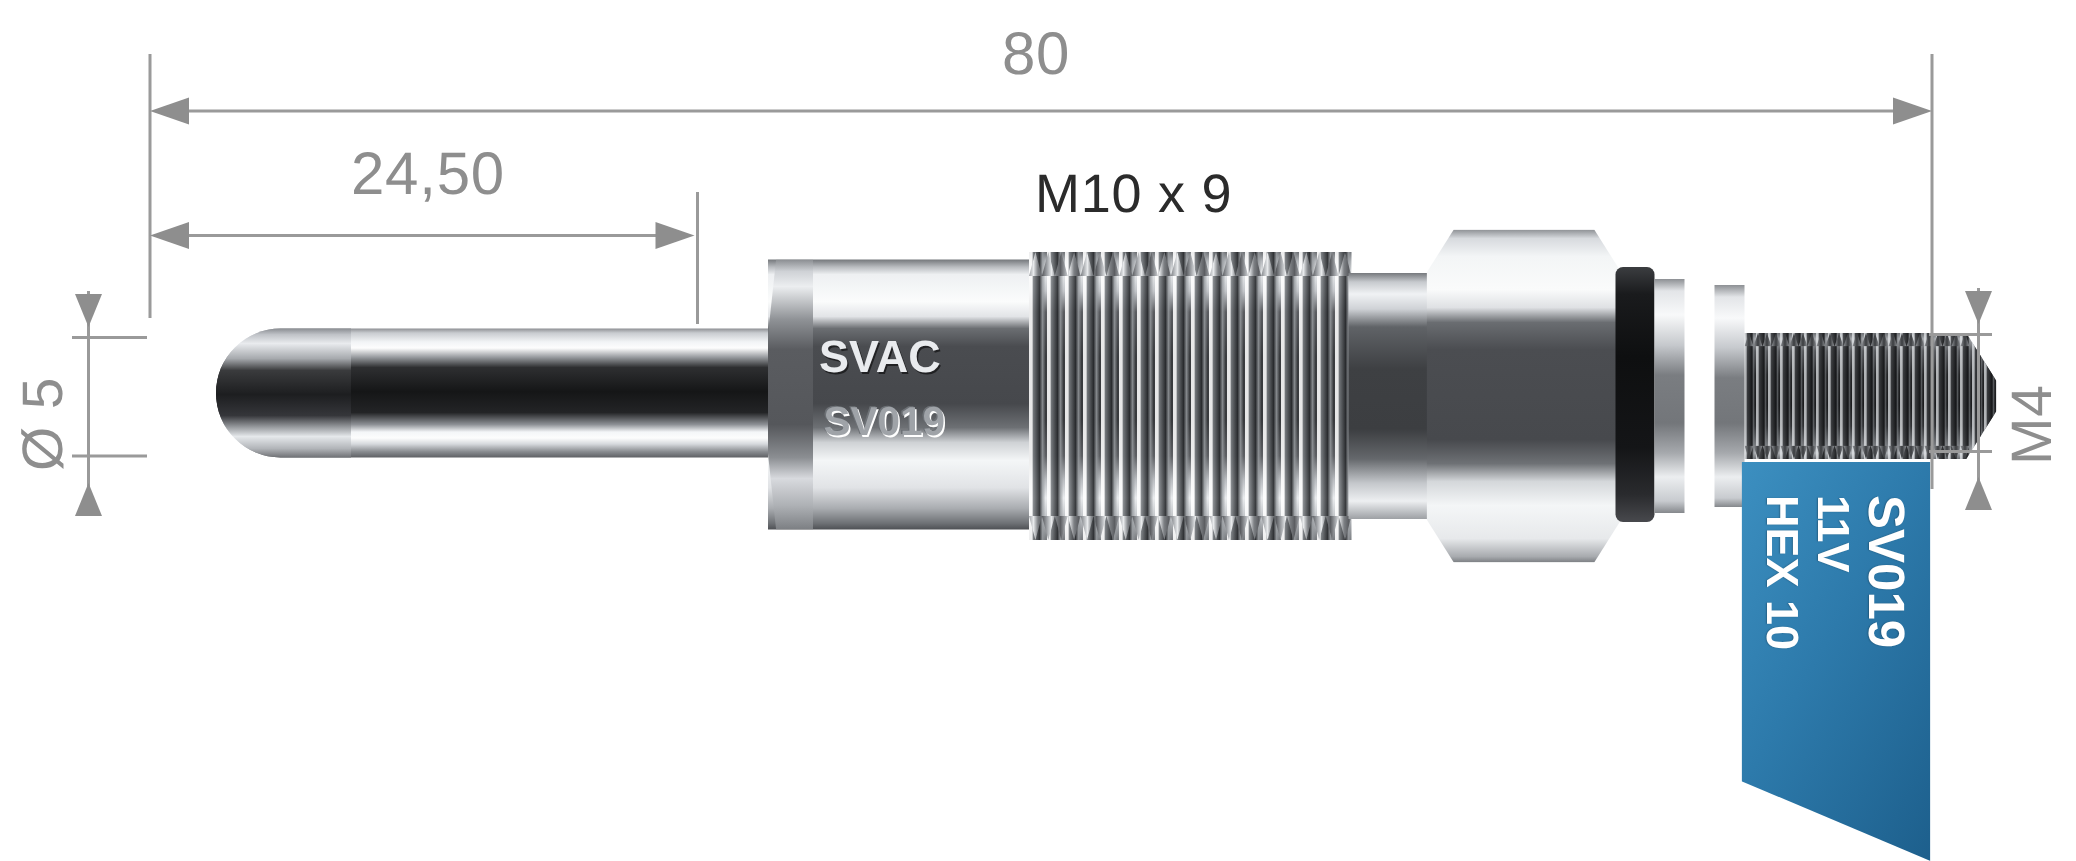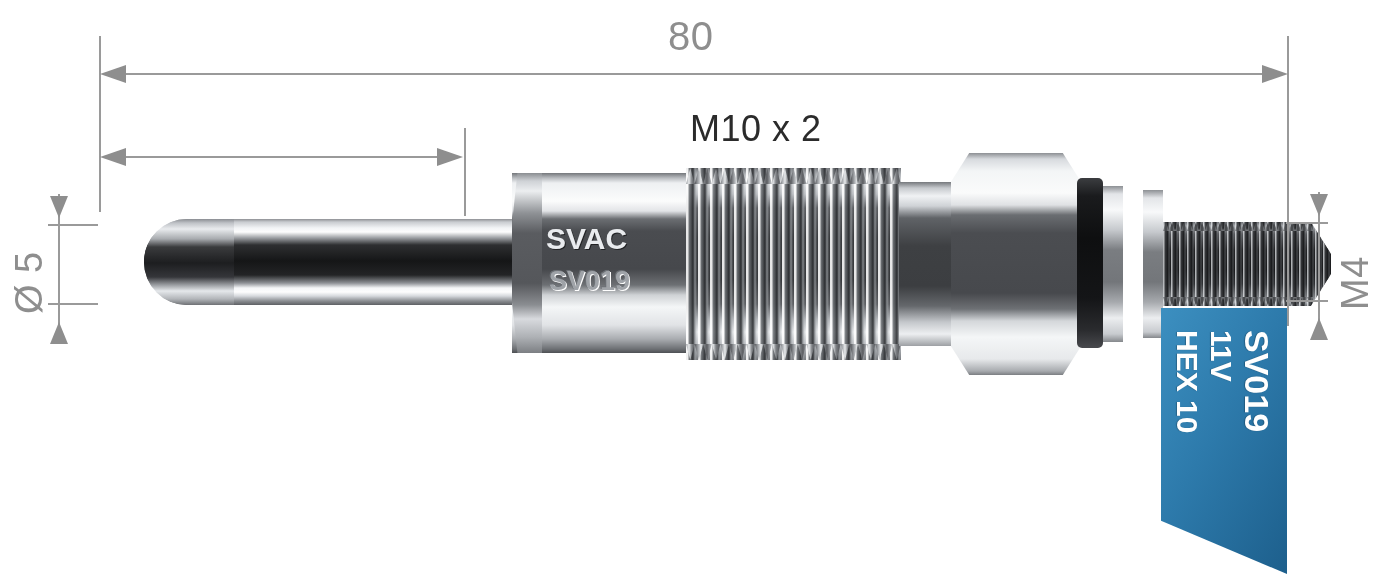--- a/index.html
+++ b/index.html
@@ -233,22 +233,23 @@
   <div class="ext-line" style="left:1287px; top:36px; width:2px; height:290px;"></div>
   <div class="dim-line" style="left:112px; top:73px; width:1166px;"></div>
   <div class="arrow left" style="left:100px; top:65px;"></div>
   <div class="arrow right" style="left:1262px; top:65px;"></div>
   <div class="dim-text" style="left:668px; top:14px; font-size:40px;text-align:right;">80</div>
 
   <div class="ext-line" style="left:464px; top:128px; width:2px; height:88px;"></div>
   <div class="dim-line" style="left:112px; top:156px; width:340px;"></div>
   <div class="arrow left" style="left:100px; top:148px;"></div>
   <div class="arrow right" style="left:437px; top:148px;"></div>
-
-  <div class="dim-text dark" style="left:690px; top:108px; font-size:36px;">M10 x 2</div>
+  <div class="dim-text" style="left:234px; top:94px; font-size:40px;">24,50</div>
+
+  <div class="dim-text dark" style="left:690px; top:108px; font-size:36px;">M10 x 9</div>
 
   <div class="dim-line-v" style="left:58px; top:194px; height:150px;"></div>
   <div class="arrow down" style="left:50px; top:196px;"></div>
   <div class="arrow up" style="left:50px; top:322px;"></div>
   <div class="ext-line" style="left:48px; top:224px; width:50px; height:2px;"></div>
   <div class="ext-line" style="left:48px; top:303px; width:50px; height:2px;"></div>
   <div class="dim-text" style="left:8px; top:314px; font-size:38px;
               transform:rotate(-90deg); transform-origin:left top;">Ø 5</div>
 
   <div class="dim-line-v" style="left:1318px; top:192px; height:148px;"></div>

